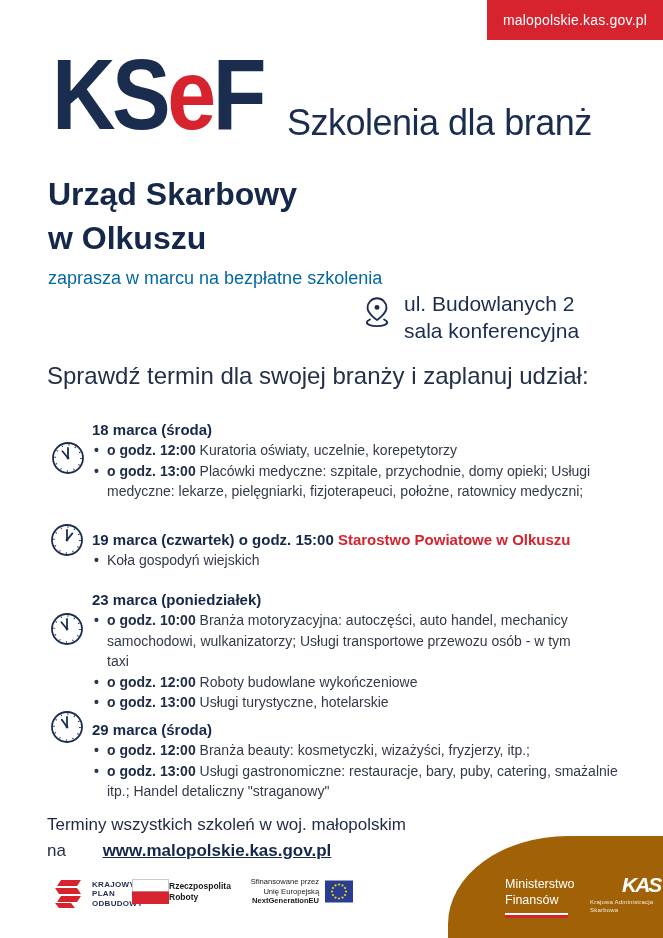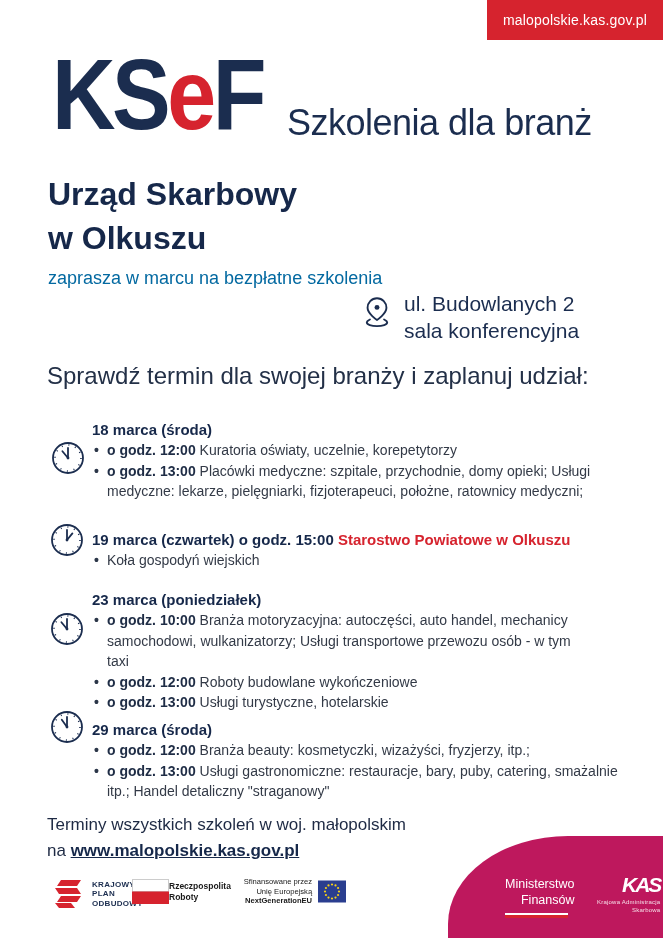--- a/index.html
+++ b/index.html
@@ -51,36 +51,36 @@
 
   .entry { position:absolute; left:92px; width:528px; }
   .e-head { font-size:15px; font-weight:700; color:#16284a; line-height:21px; }
   .e-head .hl { color:#d6232e; }
   .bullet { position:relative; padding-left:15px; font-size:14px; line-height:20.5px; color:#333a47; }
   .bullet::before { content:"•"; position:absolute; left:2px; top:0; color:#2b3648; font-weight:700; }
   .bullet b { color:#1e2c45; font-weight:700; }
 
   
   .footer-note { position:absolute; left:47px; top:812px; font-size:17px; line-height:26px; color:#1e2a44; }
-  .footer-note a { color:#16284a; font-weight:700; text-decoration:underline; }
+  .footer-note a { color:#16284a; font-weight:700; text-decoration:underline;margin-left:32px; }
 
   
   .logo-group { position:absolute; display:flex; align-items:center; }
   .kpo-group { left:47px; top:879px; gap:7px; }
   .kpo-text { font-size:8px; font-weight:700; color:#1b2d4f; line-height:9.5px; letter-spacing:.3px; }
   .pl-group { left:132px; top:879px; gap:0; }
   .pl-text { font-size:8.5px; font-weight:700; color:#1a1a1a; line-height:11px; }
-  .eu-group { left:224px; top:877px; gap:6px;justify-content:space-between; }
+  .eu-group { left:231px; top:877px; gap:6px;justify-content:space-between; }
   .eu-text { font-size:7.6px; color:#1a1a1a; line-height:9.5px; text-align:right; }
   .eu-text .b { font-weight:700;margin-left:21px; }
 
   
   .panel {
     position:absolute; left:448px; top:836px; width:215px; height:102px;
-    background:#be185d; border-top-left-radius:120px 88px;text-align:right;
+    background:#a16207; border-top-left-radius:120px 88px;
   }
   .mf { position:absolute; left:57px; top:40px; color:#ffffff; font-size:12.5px; line-height:16px; }
   .mf-stripe { width:63px; height:5px; margin-top:5px;
     background:linear-gradient(to bottom,#ffffff 0 40%, #d6232e 40% 100%); }
   .kas { position:absolute; left:142px; top:38px; color:#ffffff; }
   .kas-glyph { font-size:21px; font-weight:700; font-style:italic; letter-spacing:-2px; line-height:22px;margin-left:32px; }
   .kas-sub { font-size:6px; line-height:7.5px; opacity:.85; letter-spacing:.2px; margin-top:3px; }
 
   .flag-svg { display:block; }
 </style>

